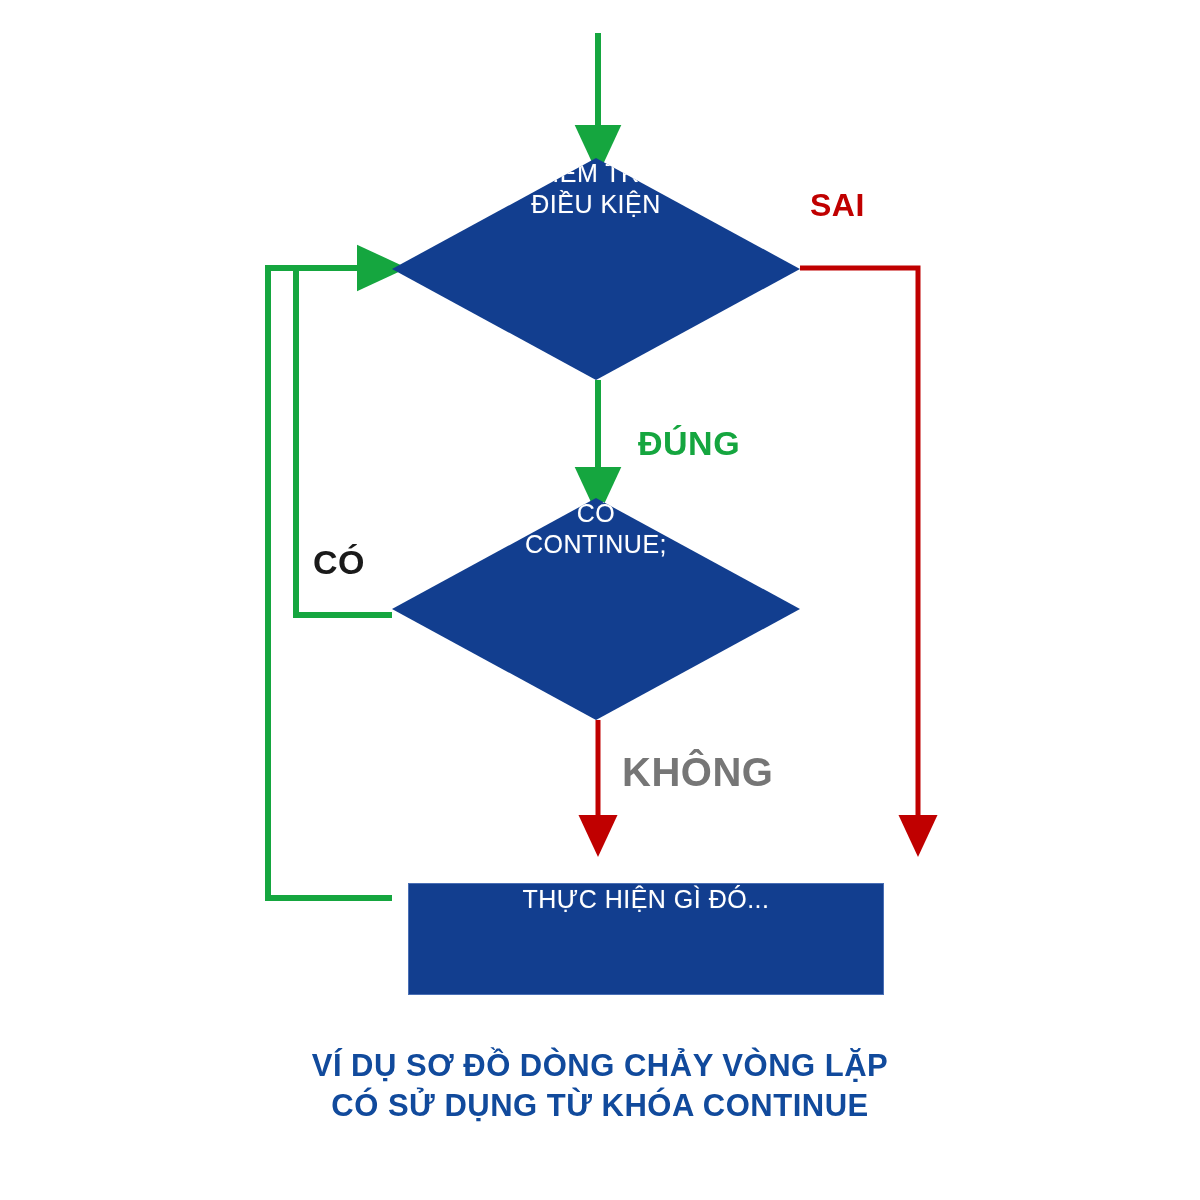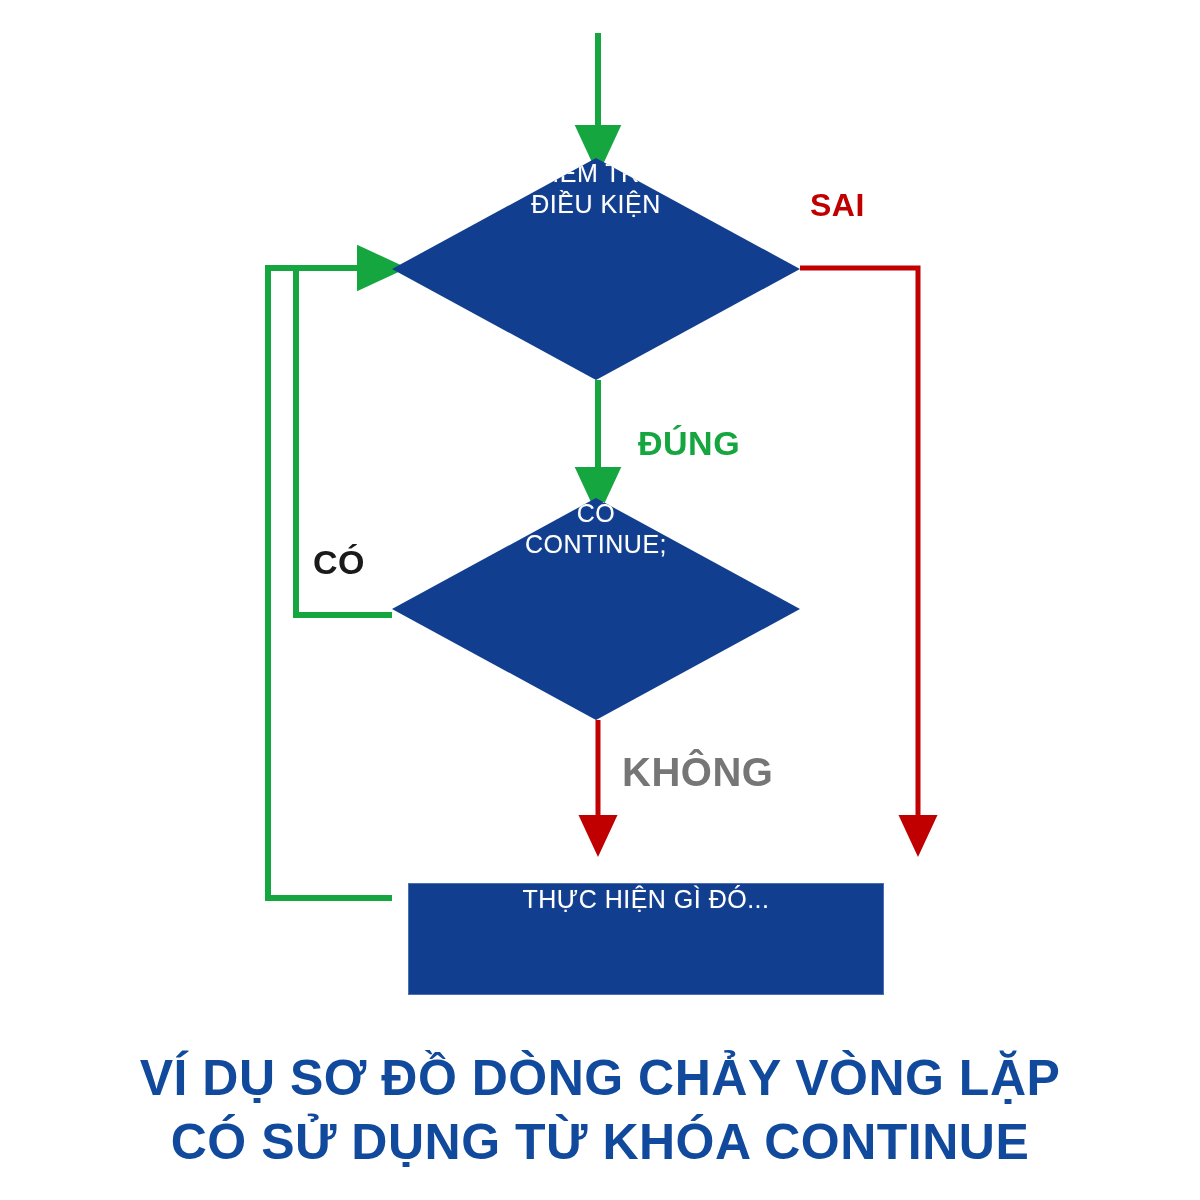--- a/index.html
+++ b/index.html
@@ -81,21 +81,21 @@
 
   
   #caption {
     position: absolute;
     left: 0;
     top: 1046px;
     width: 1200px;
     text-align: center;
     color: #114A9C;
     font-weight: bold;
-    font-size: 50px;
+    font-size: 31px;
     line-height: 1.28;
     letter-spacing: 0.5px;
     white-space: pre-line;
   }
 </style>
 </head>
 <body>
 
 <div id="stage">
 

